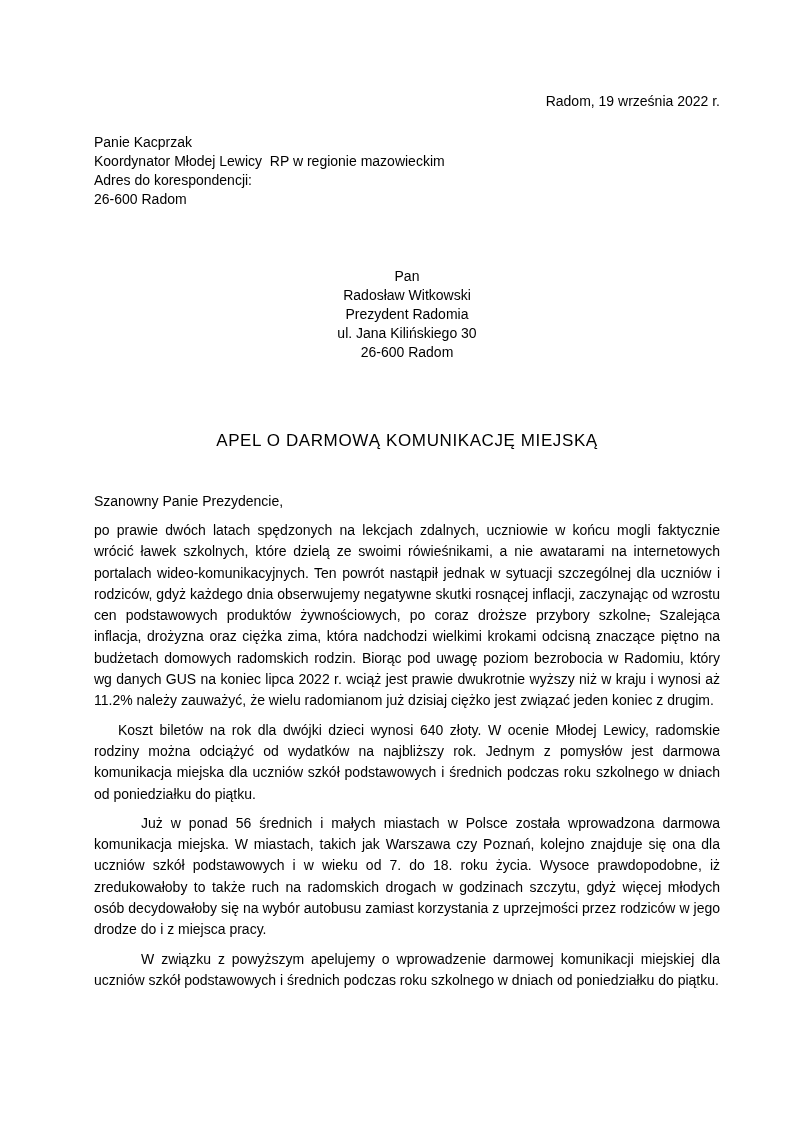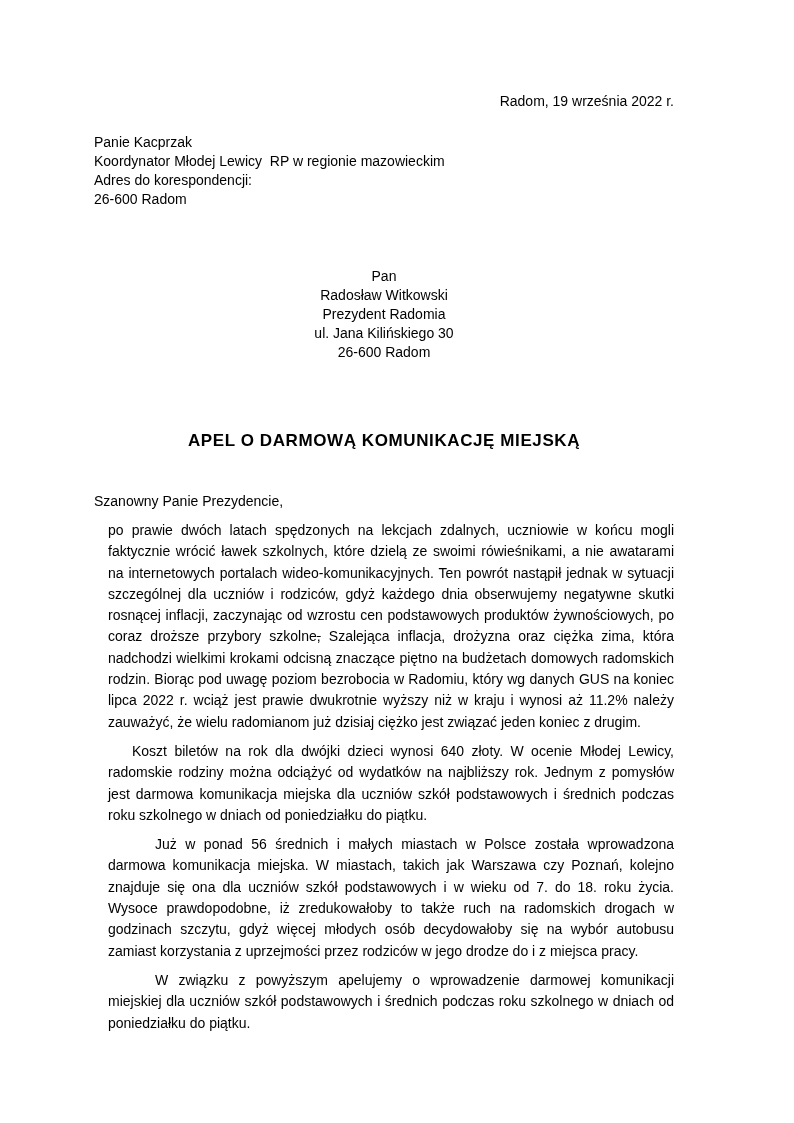--- a/index.html
+++ b/index.html
@@ -3,21 +3,21 @@
 <meta charset="utf-8">
 <style>
   html, body { margin: 0; padding: 0; background: #e6e6e6; }
   .page {
     position: relative;
     width: 794px;
     height: 1123px;
     margin: 0 auto;
     background: #ffffff;
     box-sizing: border-box;
-    padding: 92px 120px 0 94px;
+    padding: 92px 74px 0 94px;
     font-family: "Liberation Sans", sans-serif;
     color: #000000;
     overflow: hidden;
   }
   .date-line {
     text-align: right;
     font-size: 14px;
     line-height: 19px;
   }
   .sender-block {
@@ -31,29 +31,29 @@
     text-align: center;
     font-size: 14px;
     line-height: 19px;
   }
   .letter-title {
     margin-top: 66px;
     text-align: center;
     font-size: 17px;
     line-height: 25px;
     letter-spacing: 0.6px;
-    font-weight: 700;
+    font-weight: 400;
   }
   .salutation {
     margin-top: 38px;
     font-size: 14px;
     line-height: 21px;
   }
   .para {
-    margin: 8px 0 0 14px;
+    margin: 8px 0 0 0;
     font-size: 14px;
     line-height: 21.3px;
     text-align: justify;
   }
   .indent-sm { text-indent: 24px; }
   .indent-lg { text-indent: 47px; }
   .struck { text-decoration: line-through; }
 </style>
 </head>
 <body>

